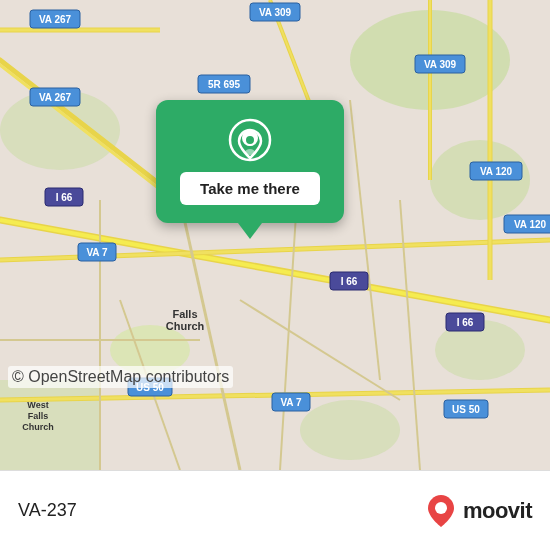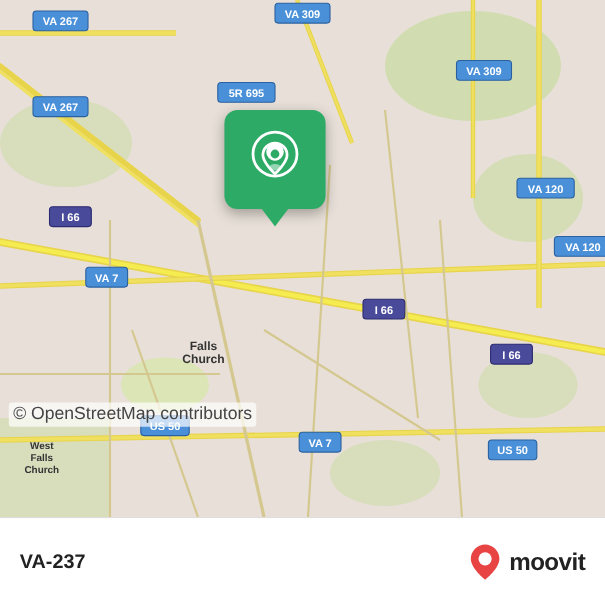--- a/index.html
+++ b/index.html
@@ -85,21 +85,21 @@
       padding: 0 18px;
     }
 
     #bottom-left {
       display: flex;
       flex-direction: column;
     }
 
     #route-label {
       font-size: 18px;
-      font-weight: bold;
+      font-weight: normal;
       color: #222;
     }
 
     #region-label {
       font-size: 13px;
       color: #666;
     }
 
     #osm-credit {
       position: absolute;
@@ -232,20 +232,21 @@
   <div id="popup-overlay">
     <div id="popup-box">
 
       <svg id="pin-icon" viewBox="0 0 44 44" xmlns="http://www.w3.org/2000/svg">
         <circle cx="22" cy="22" r="20" fill="none" stroke="white" stroke-width="2.5"></circle>
         <circle cx="22" cy="20" r="8" fill="white"></circle>
         <ellipse cx="22" cy="34" rx="5" ry="3" fill="white" opacity="0.5"></ellipse>
         <path d="M22 12 C16 12 11 17 11 23 C11 30 22 40 22 40 C22 40 33 30 33 23 C33 17 28 12 22 12Z" fill="none" stroke="white" stroke-width="2.5"></path>
         <circle cx="22" cy="22" r="5" fill="#2dab66" stroke="white" stroke-width="2"></circle>
       </svg>
+      <button id="take-me-there-btn">Take me there</button>
     </div>
     <div id="popup-tail"></div>
   </div>
 
   <div id="osm-credit">© OpenStreetMap contributors</div>
 </div>
 
 <div id="bottom-bar">
   <div id="bottom-left">
     <span id="route-label">VA-237</span>

